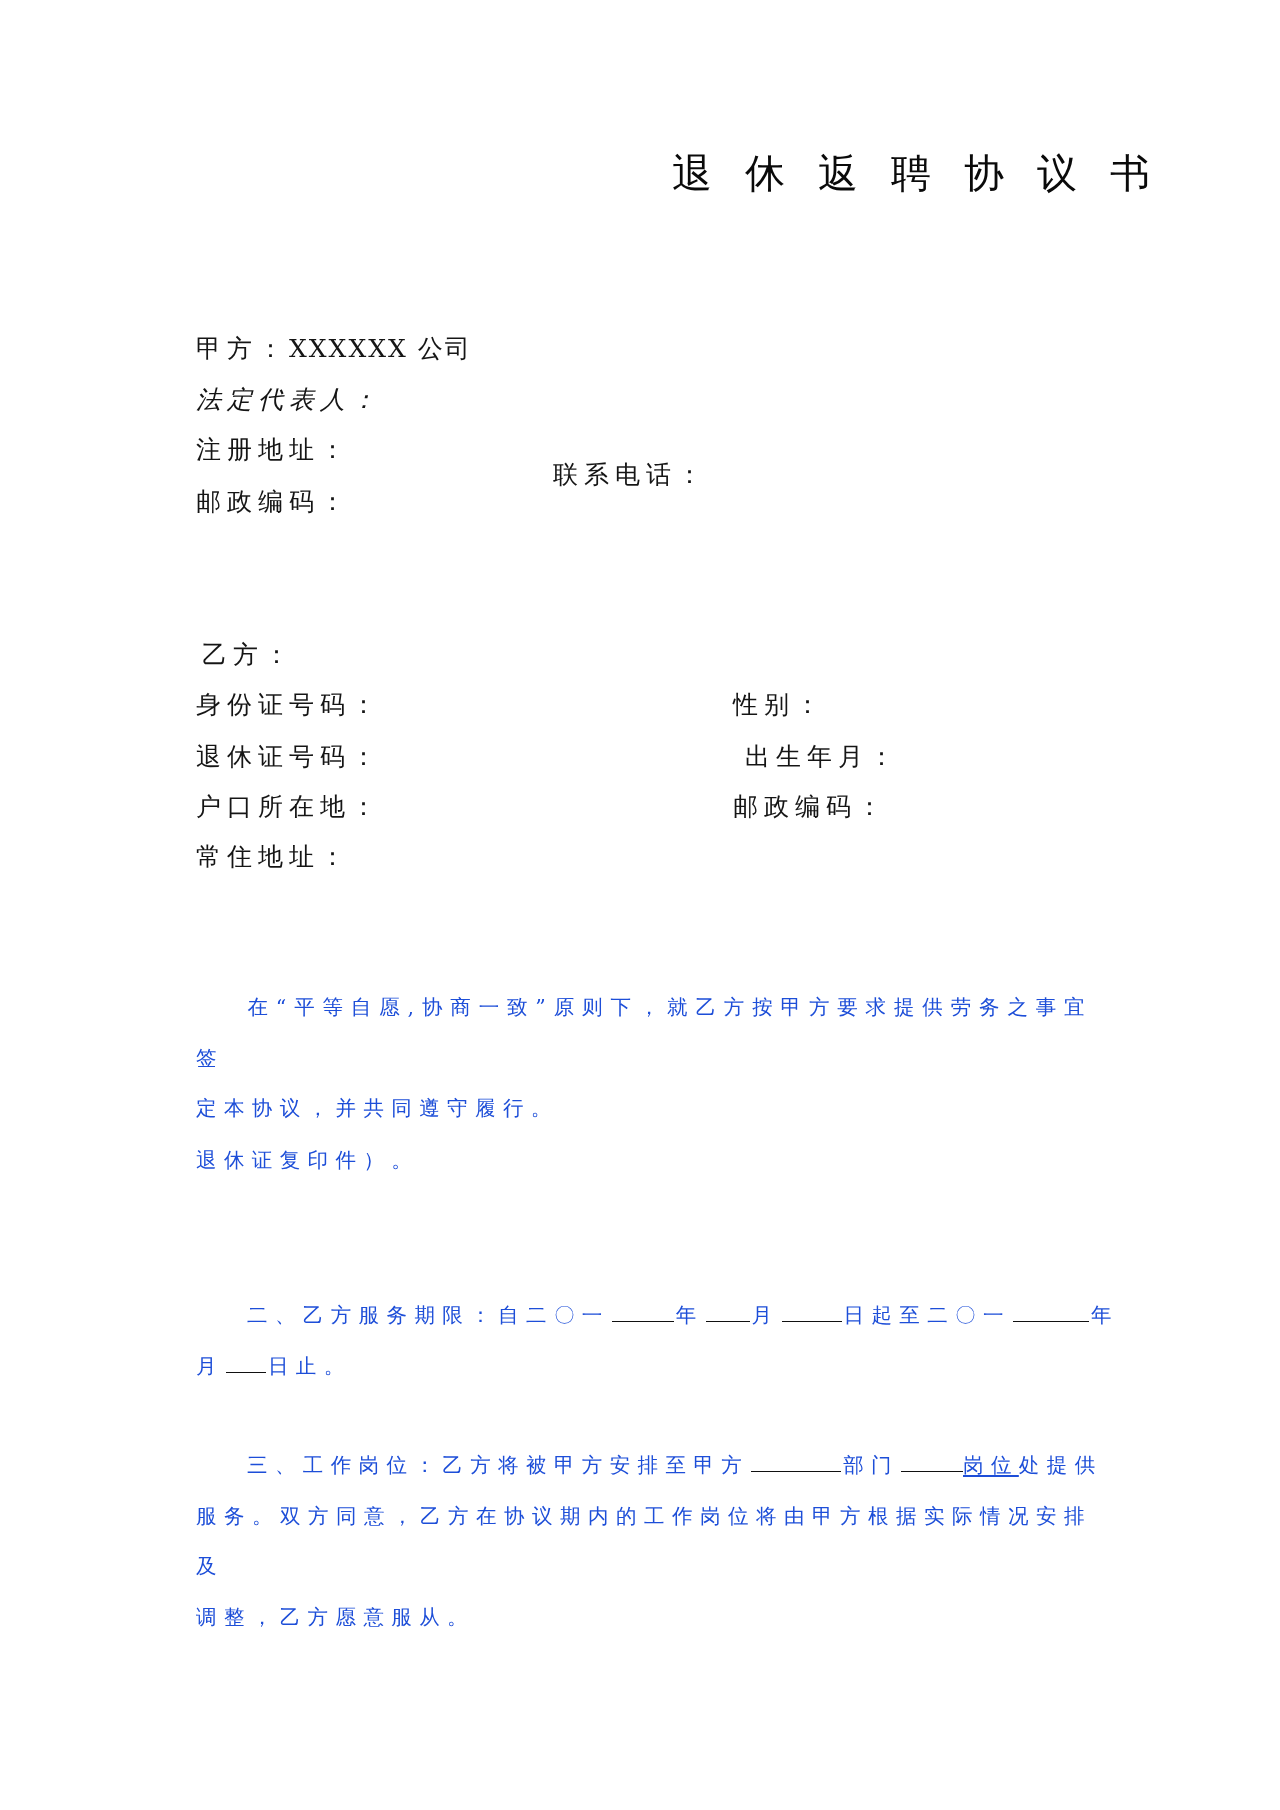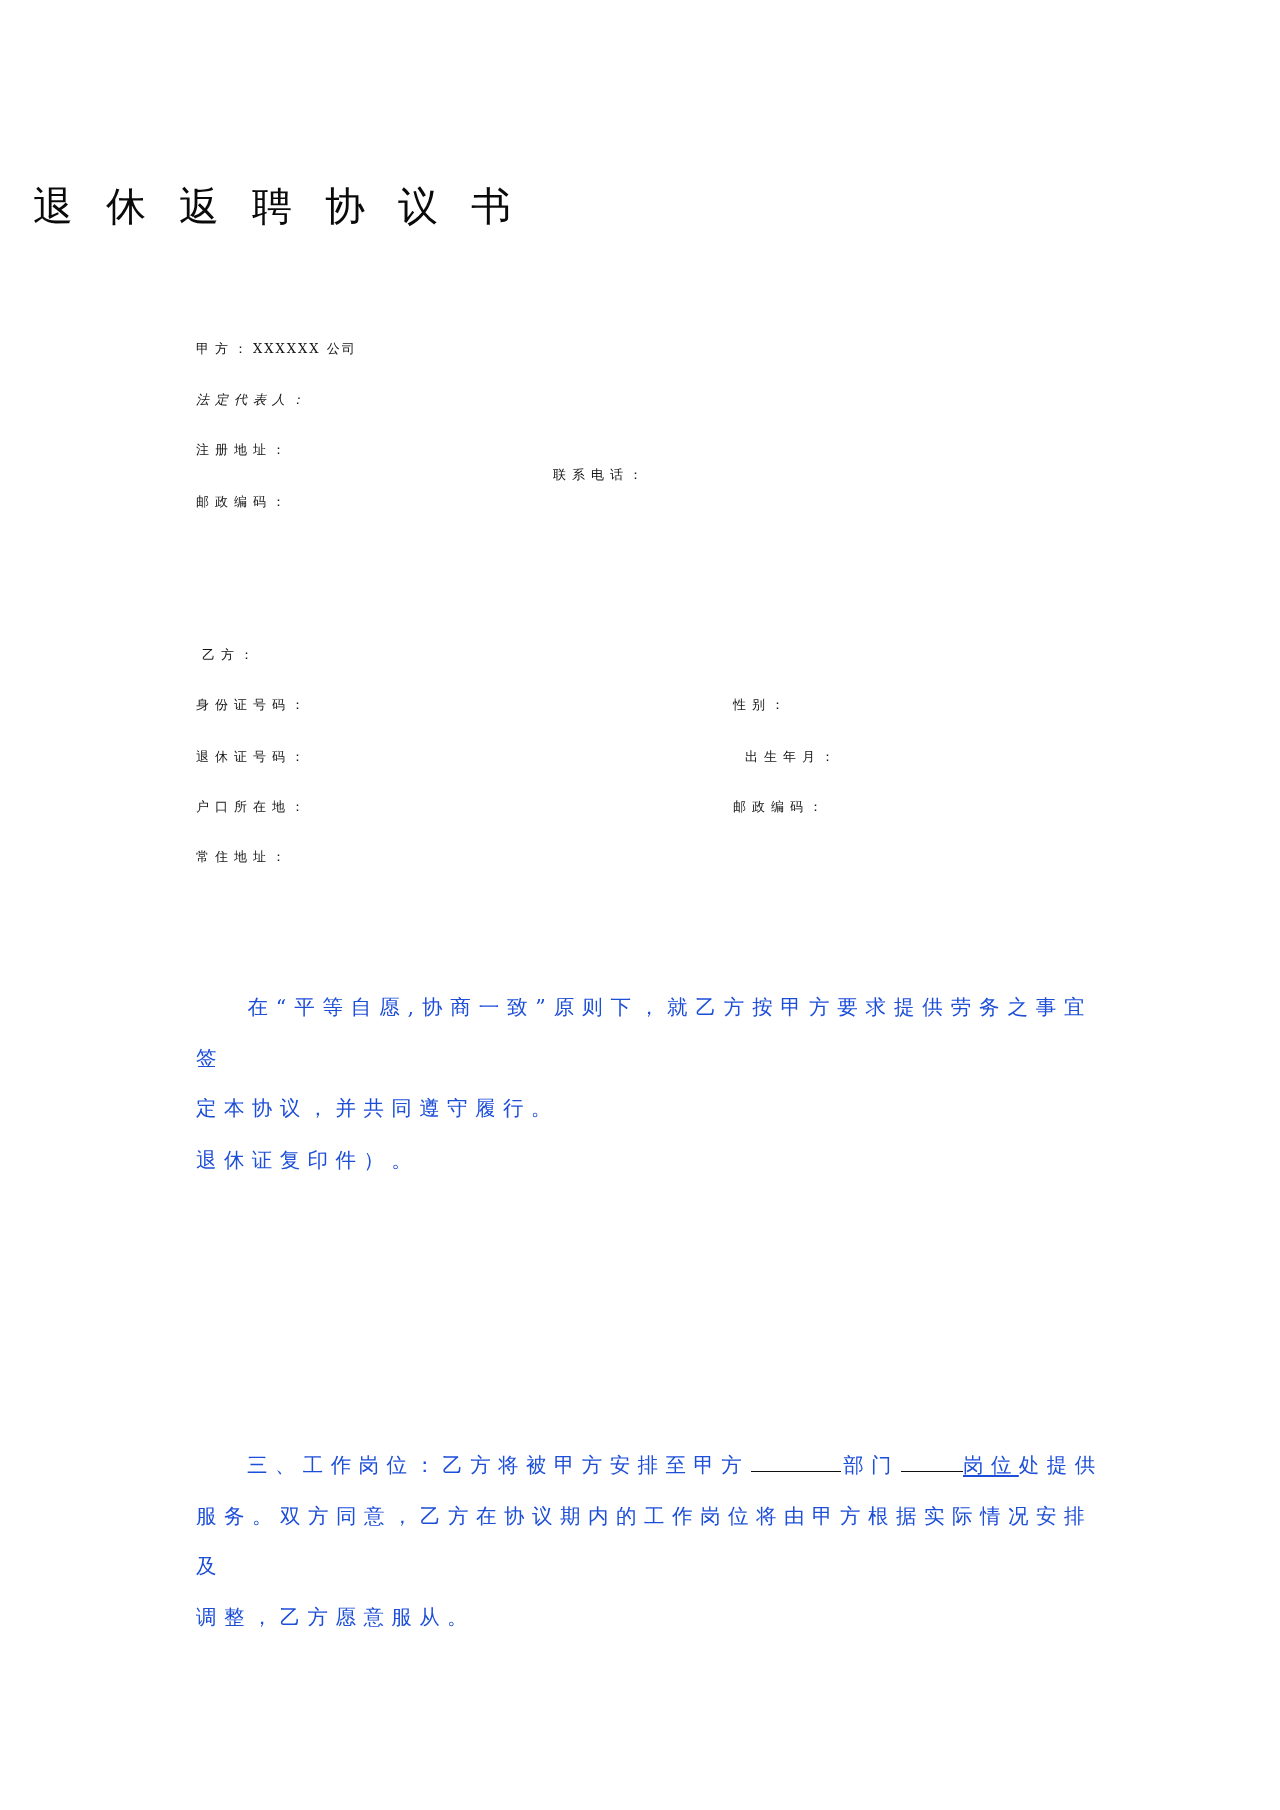--- a/index.html
+++ b/index.html
@@ -19,33 +19,33 @@
       position: absolute;
       left: 0; top: 0;
       width: 1280px;
       height: 1810px;
       background: #ffffff;
     }
     .title {
       position: absolute;
       left: 0;
       width: 1183px;
-      top: 180px;
-      text-align: left;
+      top: 147px;
+      text-align: right;
       font-size: 40px;
       line-height: 52px;
       letter-spacing: 33px;
       padding-left: 33px;
       box-sizing: border-box;
       font-weight: normal;
       color: #0a0a0a;
     }
     .line {
       position: absolute;
-      font-size: 13px;
+      font-size: 25px;
       line-height: 26px;
       letter-spacing: 6px;
       white-space: nowrap;
       color: #151515;
     }
     .col-left { left: 196px; }
     .col-right { left: 733px; }
     .col-mid { left: 553px; }
     .para {
       position: absolute;
@@ -94,20 +94,28 @@
 
   <div class="para" style="top:982px;">
     <div><span class="indent"></span><span>在“平等自愿,协商一致”原则下，就乙方按甲方要求提供劳务之事宜签</span></div>
     <div>定本协议，并共同遵守履行。</div>
   </div>
 
   <div class="para" style="top:1135px;">
     <div>退休证复印件）。</div>
   </div>
 
+  <div class="para" style="top:1290px;">
+    <div style="white-space:nowrap;">
+      <span class="indent"></span><span>二、乙方服务期限：自二〇一</span><span class="blank" style="width:62px;"></span><span>年</span><span class="blank" style="width:44px;"></span><span>月</span><span class="blank" style="width:60px;"></span><span>日起至二〇一</span><span class="blank" style="width:76px;"></span><span>年</span>
+    </div>
+    <div style="white-space:nowrap;">
+      <span>月</span><span class="blank" style="width:40px;"></span><span>日止。</span>
+    </div>
+  </div>
 
   <div class="para" style="top:1440px;">
     <div style="white-space:nowrap;">
       <span class="indent"></span><span>三、工作岗位：乙方将被甲方安排至甲方</span><span class="blank" style="width:90px;"></span><span>部门</span><span class="blank" style="width:62px; margin-right:0;"></span><span class="u">岗位</span><span>处提供</span>
     </div>
     <div>服务。双方同意，乙方在协议期内的工作岗位将由甲方根据实际情况安排及</div>
     <div>调整，乙方愿意服从。</div>
   </div>
 
 </div>

